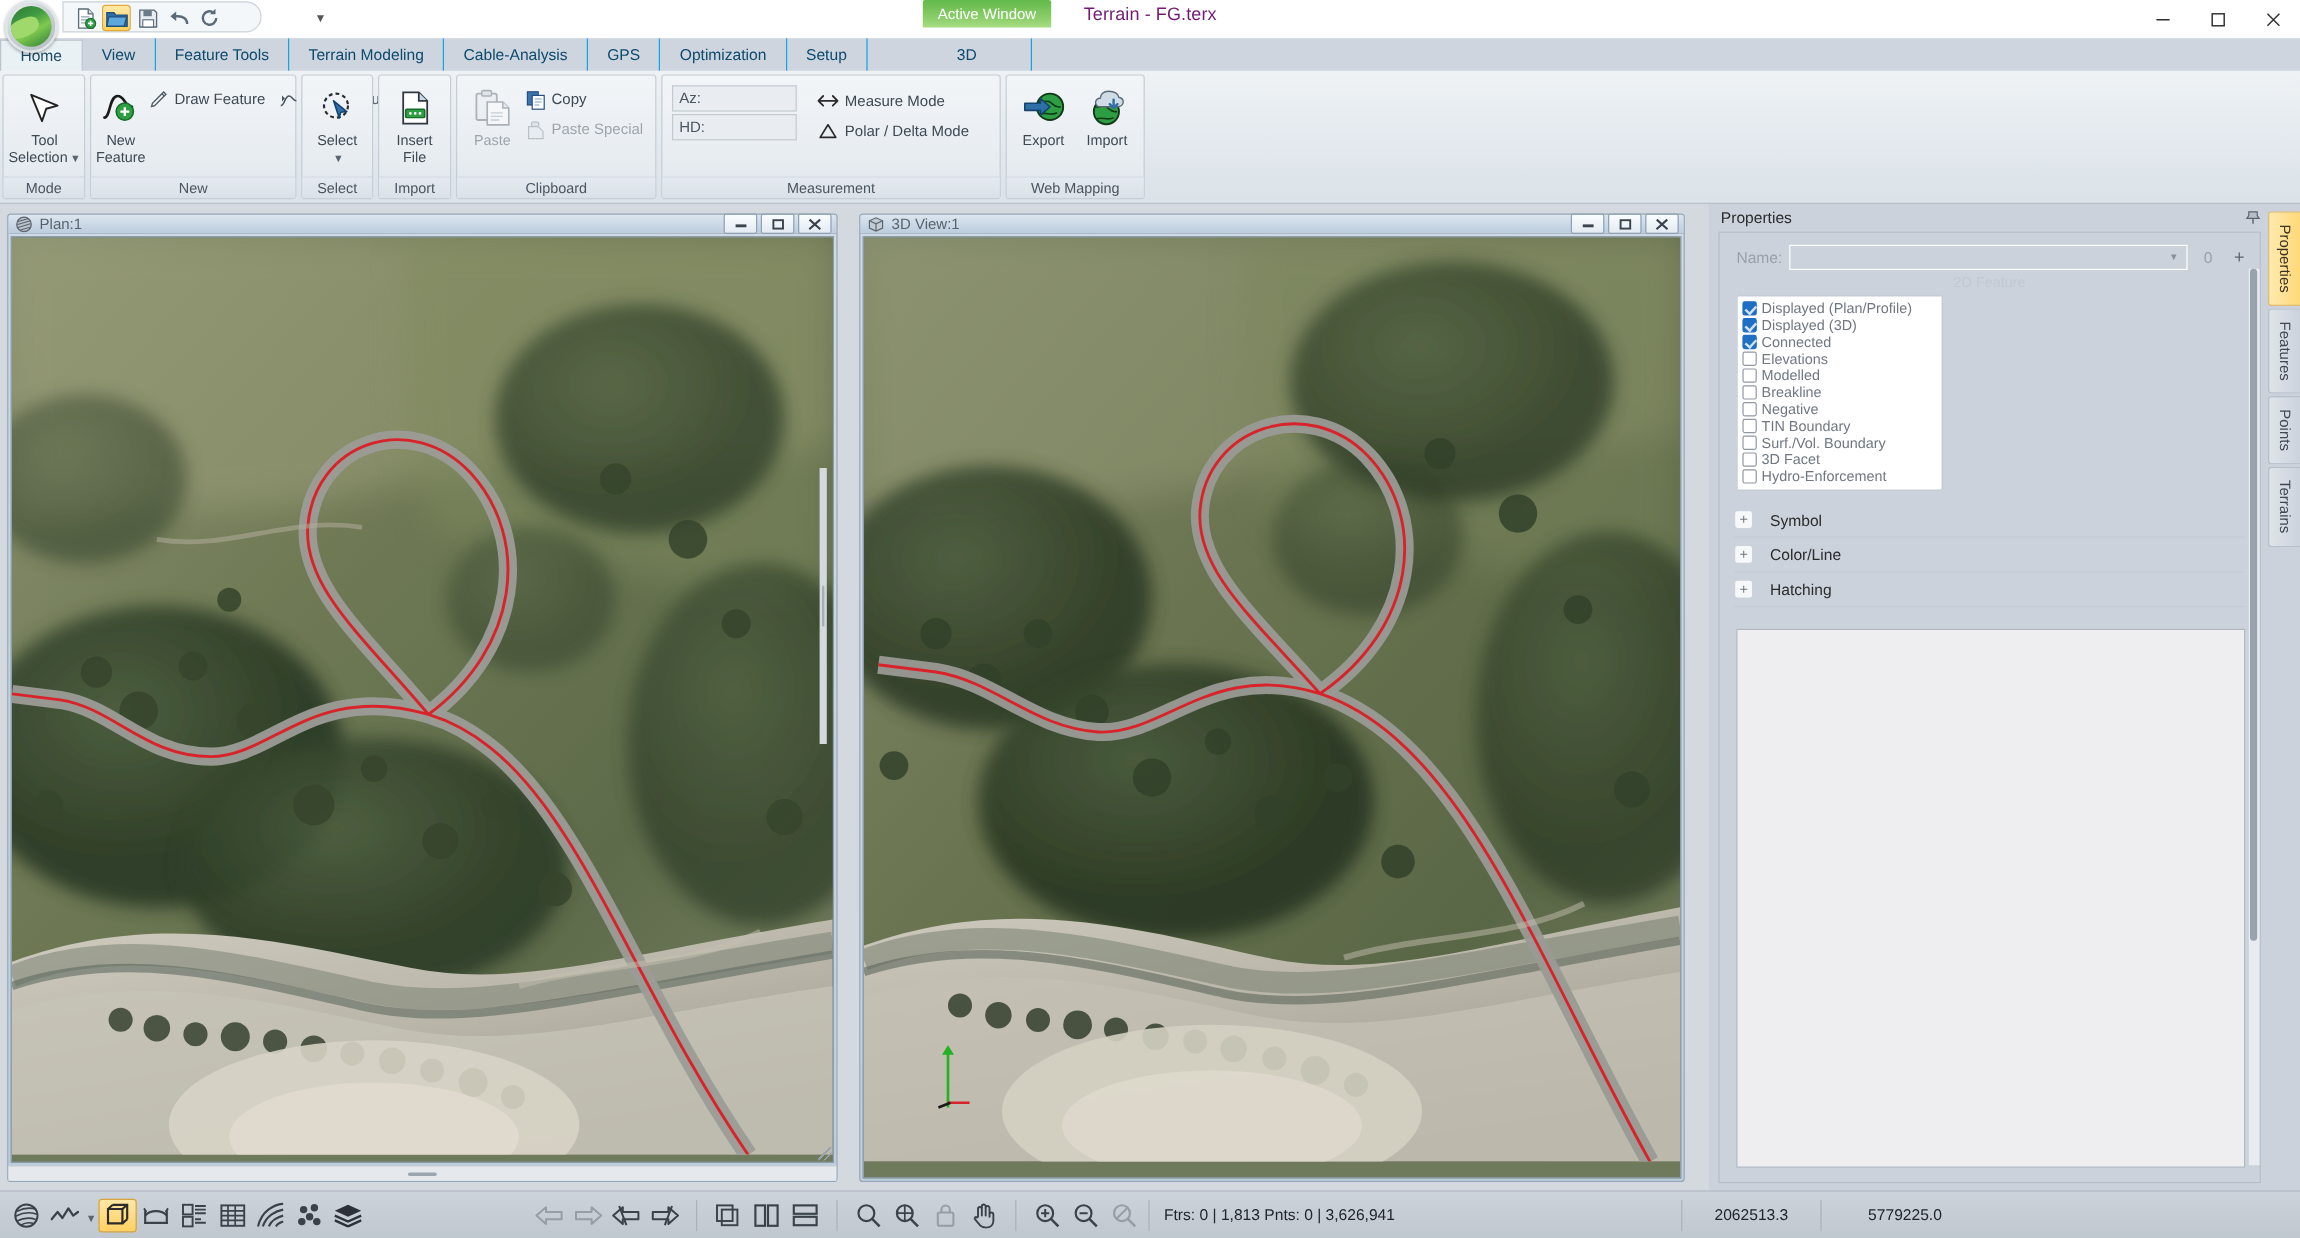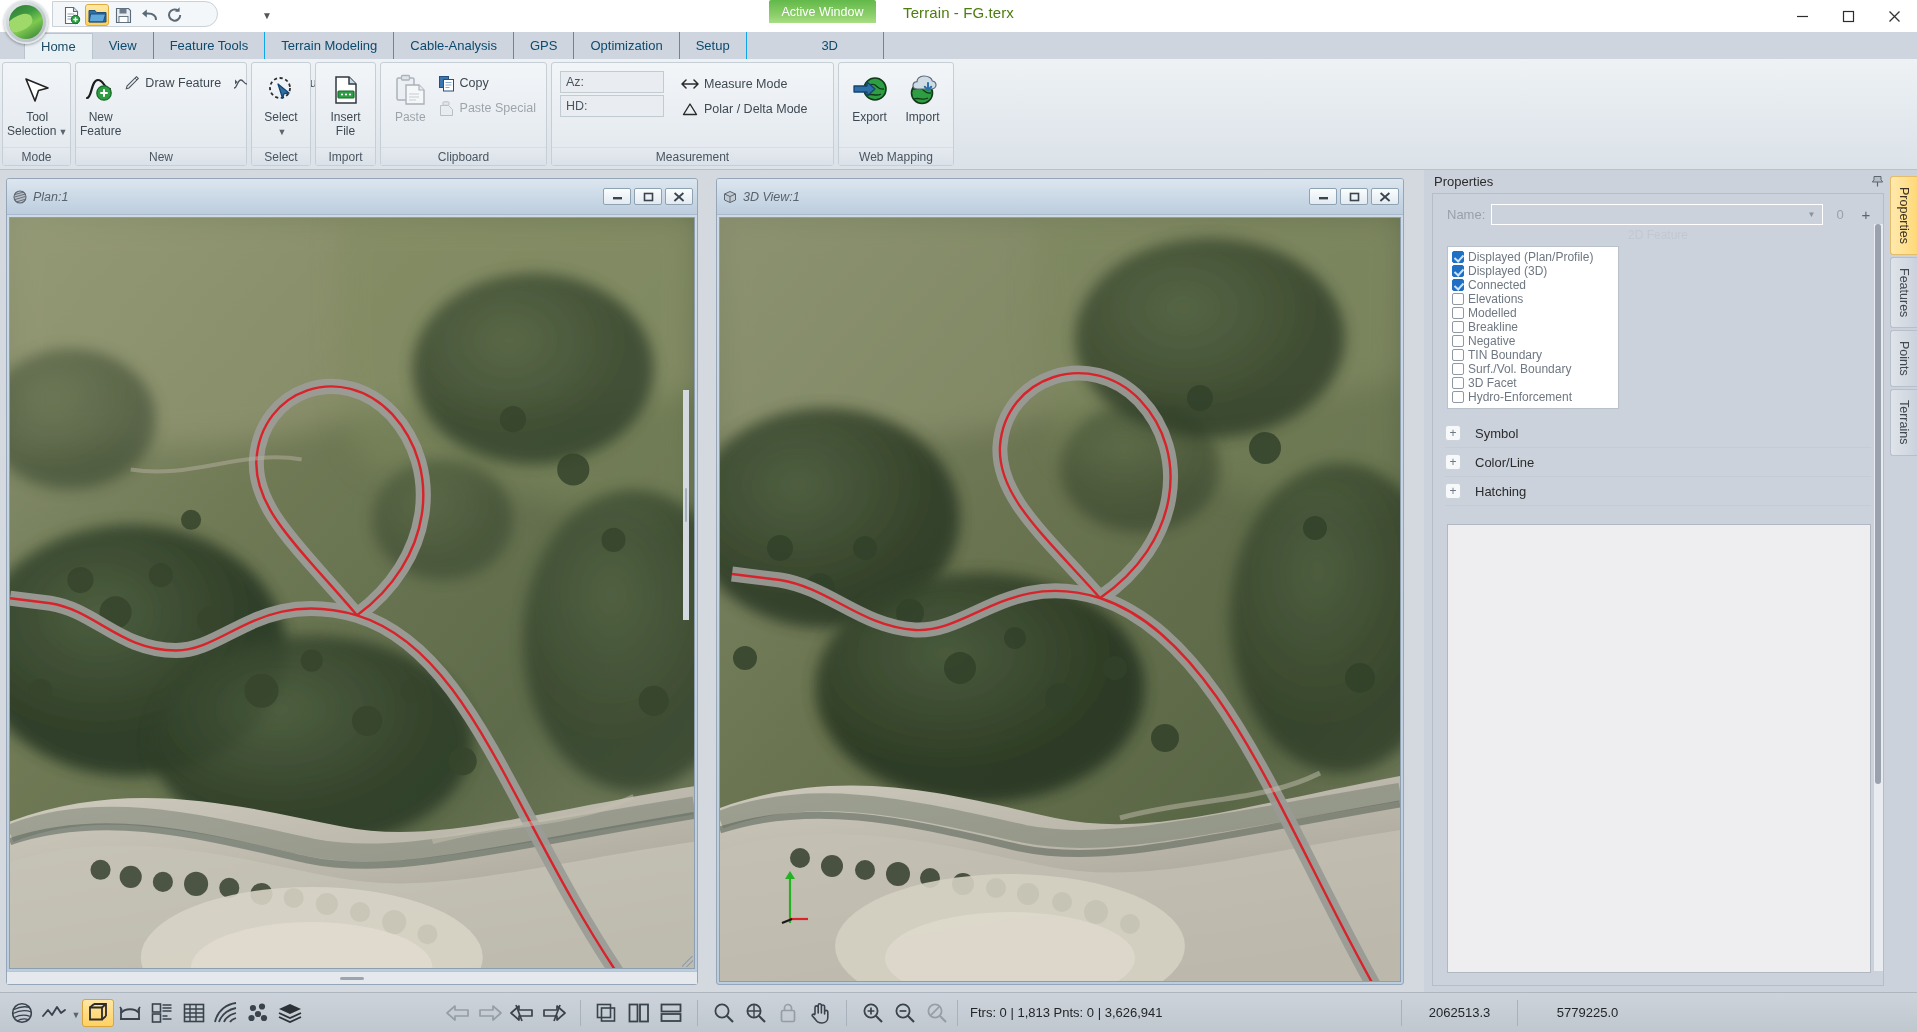--- a/index.html
+++ b/index.html
@@ -54,21 +54,21 @@
     border-radius: 3px; cursor: pointer;
   }
   .qat-btn.active { background: linear-gradient(#ffe9a8,#ffd15c); border: 1px solid #e0a93a; }
   .qat-more {
     position: absolute; left: 206px; top: 5px; width: 16px; height: 16px;
     display:flex; align-items:center; justify-content:center;
     font-size: 10px; color: #555; cursor: pointer;
   }
   .win-title {
     position: absolute; left: 0; right: 0; top: 4px; text-align: center;
-    font-size: 15px; color: #4d7c0f; letter-spacing: .1px;
+    font-size: 15px; color: #701a75; letter-spacing: .1px;
     pointer-events: none;
   }
   .win-ctrl {
     position: absolute; top: 0; right: 0; height: 32px;
     display: flex; align-items: stretch;
   }
   .win-ctrl div {
     width: 46px; display: flex; align-items: center; justify-content: center;
     cursor: pointer; color: #333;
   }
@@ -88,21 +88,21 @@
     position: absolute; top: 32px; left: 0; width: 1917px; height: 27px;
     background: #ced5de;
     display: flex; align-items: flex-end;
   }
   .rtab {
     height: 27px; padding: 0 16px;
     display: flex; align-items: center; justify-content: center;
     font-size: 13px; color: #0c4a6e; cursor: pointer;
     border-right: 1px solid #0ea5e9;
   }
-  .rtab:first-child { border-left: 1px solid #bfc7d1; margin-left: 24px; }
+  .rtab:first-child { border-left: 1px solid #bfc7d1; }
   .rtab.active {
     background: #e9f1f5; color: #1d4a63;
     border-top: 1px solid #b9c4cd;
     border-left: 1px solid #b9c4cd;
     border-right: 1px solid #b9c4cd;
     border-bottom: 1px solid #e9f1f5;
     margin-bottom: -1px;
   }
   .rtab.spaced { margin-left: 30px; margin-top: 36px; }
 
@@ -161,26 +161,25 @@
 
   
   .mdi {
     position: absolute;
     background: linear-gradient(#cfdae6,#bccddd);
     border: 1px solid #94a6b8;
     border-radius: 3px;
     display: flex; flex-direction: column;
   }
   .mdi-title {
-    height: 36px; display: flex; align-items: center;
+    height: 16px; display: flex; align-items: center;
     padding-left: 6px;
     background: linear-gradient(#dce6ef 0%, #cad8e6 55%, #bdcddd 100%);
     border-bottom: 1px solid #a9bacb;
     border-radius: 2px 2px 0 0;
-    font-style: italic;
   }
   .mdi-title .mt-label { font-size: 12.5px; color: #59636d; margin-left: 6px; }
   .mdi-btns { margin-left: auto; display: flex; gap: 3px; padding-right: 4px; }
   .mdi-btn {
     width: 28px; height: 17px; border: 1px solid #8fa2b4; border-radius: 2px;
     background: linear-gradient(#fbfdfe,#e2eaf1);
     display: flex; align-items: center; justify-content: center; cursor: pointer;
   }
   .mdi-canvas {
     flex: 1; position: relative; margin: 2px;

